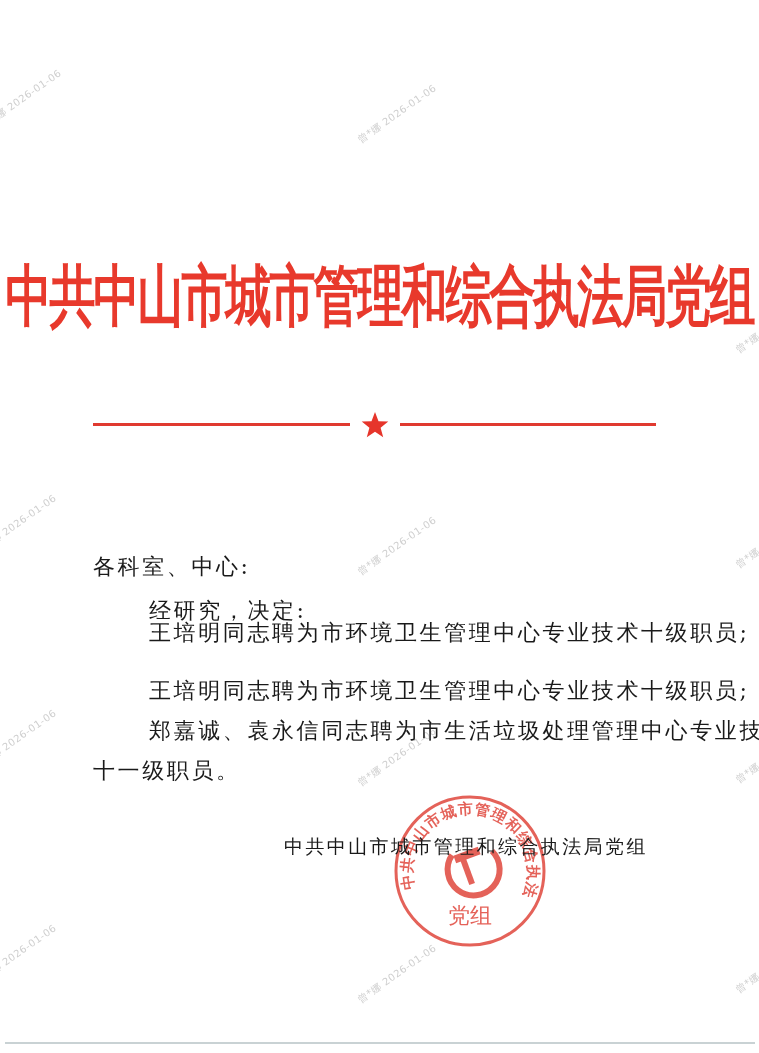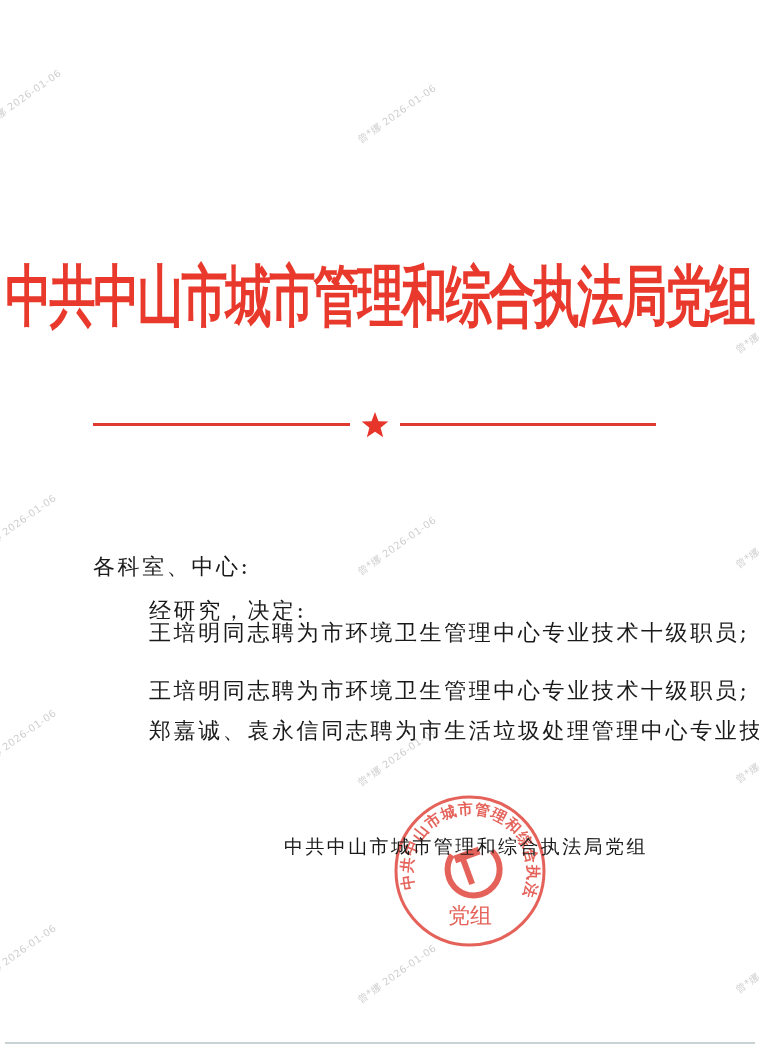--- a/index.html
+++ b/index.html
@@ -159,20 +159,21 @@
     <polygon points="15,2 18.5,11.2 28.3,11.6 20.6,17.7 23.2,27.2 15,21.8 6.8,27.2 9.4,17.7 1.7,11.6 11.5,11.2" fill="#e6352b"></polygon>
   </svg>
   <div class="rule right"></div>
 
 
   <div class="body-text" style="top:556px;">各科室、中心:</div>
   <div class="body-text indent" style="top:600px;">经研究，决定:</div>
   <div class="body-text indent" style="top:622px;">王培明同志聘为市环境卫生管理中心专业技术十级职员;</div>
   <div class="body-text indent" style="top:680px;">王培明同志聘为市环境卫生管理中心专业技术十级职员;</div>
   <div class="body-text indent" style="top:720px;">郑嘉诚、袁永信同志聘为市生活垃圾处理管理中心专业技术</div>
+  <div class="body-text" style="top:760px;">十一级职员。</div>
 
   <svg class="seal" viewBox="0 0 156 156">
     <defs>
       <path id="sealArc" d="M 24,100 A 58,58 0 1,1 132,100"></path>
     </defs>
     <circle cx="78" cy="78" r="74" fill="none" stroke="#e0473d" stroke-width="3"></circle>
     <text font-family="DejaVu Sans, sans-serif" font-size="15" font-weight="bold" fill="#e0473d" letter-spacing="1">
       <textPath href="#sealArc" startOffset="2%">中共中山市城市管理和综合执法局</textPath>
     </text>
     <g>

